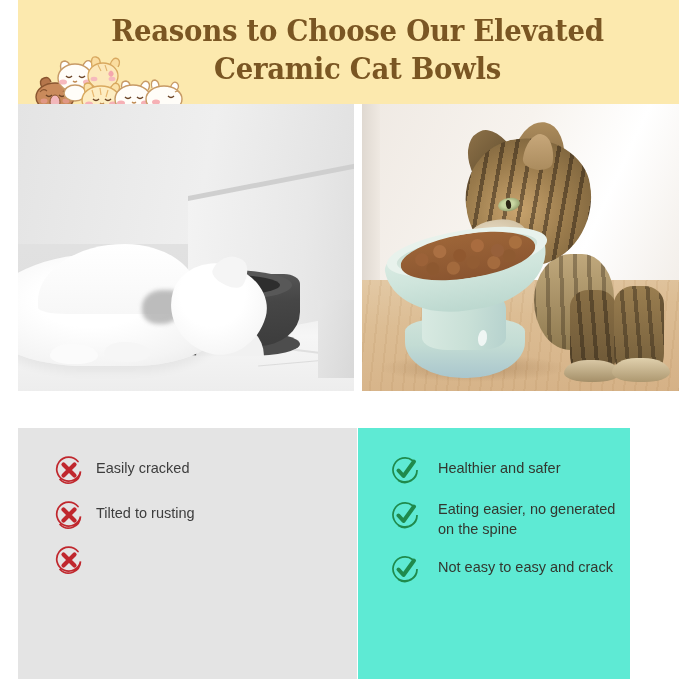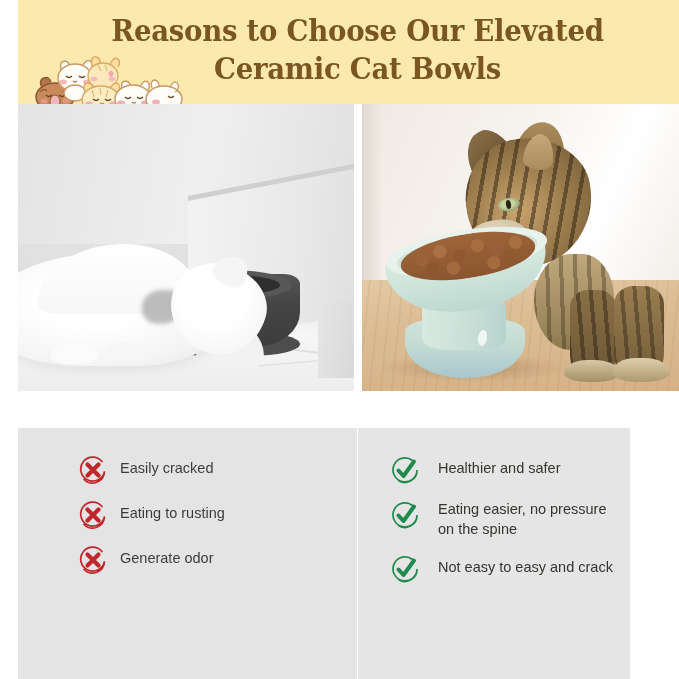--- a/index.html
+++ b/index.html
@@ -394,27 +394,27 @@
     height: 251px;
   }
   .feat-col {
     position: absolute;
     top: 0;
     height: 251px;
     padding-top: 26px;
     box-sizing: border-box;
   }
   .feat-col-left  { left: 0;     width: 339px; background: #e4e4e4; }
-  .feat-col-right { left: 340px; width: 272px; background: #e5e5e5; }
+  .feat-col-right { left: 340px; width: 272px; background: #5eead4; }
   .feat-item {
     display: flex;
     align-items: flex-start;
     margin-bottom: 14px;
   }
-  .feat-col-left .feat-item  { padding-left: 60px; }
+  .feat-col-left .feat-item  { padding-left: 36px; }
   .feat-col-right .feat-item { padding-left: 32px; }
   .feat-icon {
     flex: 0 0 auto;
     width: 30px;
     height: 30px;
     margin-right: 12px;
     margin-top: 1px;
   }
   .feat-col-right .feat-icon { margin-right: 18px; }
   .feat-label {
@@ -578,48 +578,47 @@
         </svg>
         <div class="feat-label">Easily cracked</div>
       </div>
 
 
       <div class="feat-item">
         <svg class="feat-icon" viewBox="0 0 30 30" xmlns="http://www.w3.org/2000/svg">
           <path d="M24 6.5 A12 12 0 1 0 26.5 16.5 A12 12 0 0 1 6 24.5" fill="none" stroke="#C0272D" stroke-width="1.7" stroke-linecap="round"></path>
           <path d="M9.5 9.5 L20.5 20.5 M20.5 9.5 L9.5 20.5" fill="none" stroke="#C0272D" stroke-width="4.2" stroke-linecap="round"></path>
         </svg>
-        <div class="feat-label">Eating to rusting</div>
+        <div class="feat-label">Tilted to rusting</div>
       </div>
 
       <div class="feat-item">
         <svg class="feat-icon" viewBox="0 0 30 30" xmlns="http://www.w3.org/2000/svg">
           <path d="M24 6.5 A12 12 0 1 0 26.5 16.5 A12 12 0 0 1 6 24.5" fill="none" stroke="#C0272D" stroke-width="1.7" stroke-linecap="round"></path>
           <path d="M9.5 9.5 L20.5 20.5 M20.5 9.5 L9.5 20.5" fill="none" stroke="#C0272D" stroke-width="4.2" stroke-linecap="round"></path>
         </svg>
-        <div class="feat-label">Generate odor</div>
       </div>
     </div>
 
     <div class="feat-col feat-col-right">
 
       <div class="feat-item">
         <svg class="feat-icon" viewBox="0 0 30 30" xmlns="http://www.w3.org/2000/svg">
           <path d="M22.5 5.5 A12 12 0 1 0 27 15 A12 12 0 0 1 8.5 25.5" fill="none" stroke="#1F8A4C" stroke-width="1.7" stroke-linecap="round"></path>
           <path d="M8.5 15.5 L13.5 21 L24 6.5" fill="none" stroke="#1F8A4C" stroke-width="4" stroke-linecap="round" stroke-linejoin="round"></path>
         </svg>
         <div class="feat-label">Healthier and safer</div>
       </div>
 
       <div class="feat-item feat-item-tall">
         <svg class="feat-icon" viewBox="0 0 30 30" xmlns="http://www.w3.org/2000/svg">
           <path d="M22.5 5.5 A12 12 0 1 0 27 15 A12 12 0 0 1 8.5 25.5" fill="none" stroke="#1F8A4C" stroke-width="1.7" stroke-linecap="round"></path>
           <path d="M8.5 15.5 L13.5 21 L24 6.5" fill="none" stroke="#1F8A4C" stroke-width="4" stroke-linecap="round" stroke-linejoin="round"></path>
         </svg>
-        <div class="feat-label" style="white-space:pre-line;max-width:240px">Eating easier, no pressure
+        <div class="feat-label" style="white-space:pre-line;max-width:240px">Eating easier, no generated
 on the spine</div>
       </div>
 
       <div class="feat-item">
         <svg class="feat-icon" viewBox="0 0 30 30" xmlns="http://www.w3.org/2000/svg">
           <path d="M22.5 5.5 A12 12 0 1 0 27 15 A12 12 0 0 1 8.5 25.5" fill="none" stroke="#1F8A4C" stroke-width="1.7" stroke-linecap="round"></path>
           <path d="M8.5 15.5 L13.5 21 L24 6.5" fill="none" stroke="#1F8A4C" stroke-width="4" stroke-linecap="round" stroke-linejoin="round"></path>
         </svg>
         <div class="feat-label" style="max-width:250px">Not easy to easy and crack</div>
       </div>

